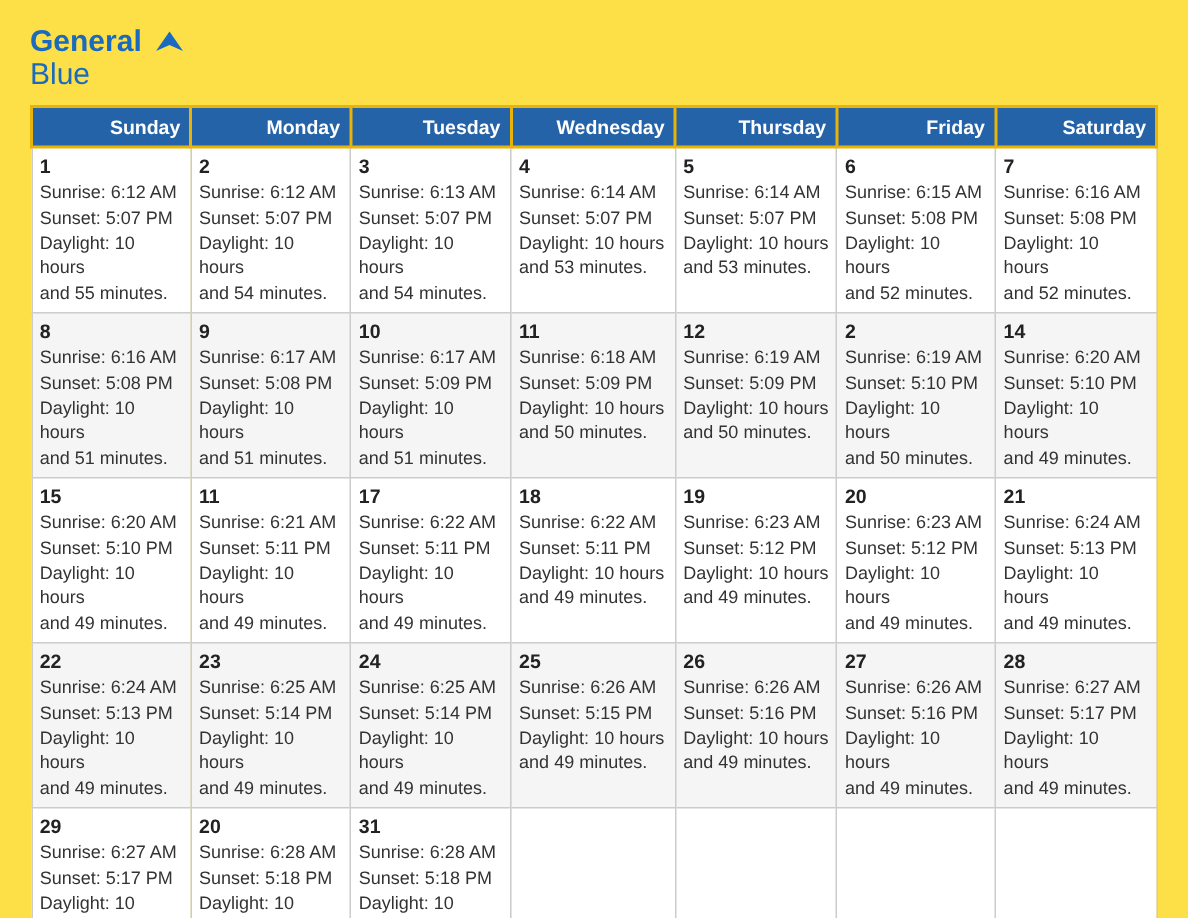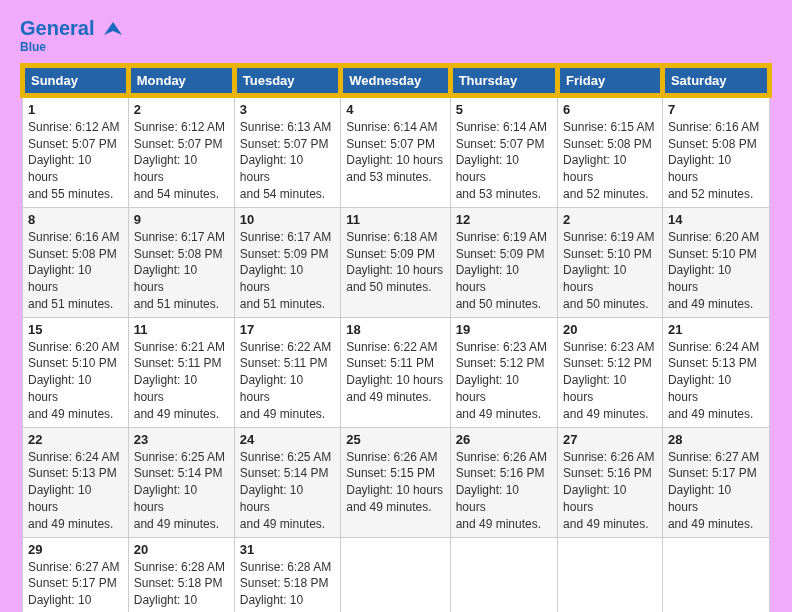--- a/index.html
+++ b/index.html
@@ -7,21 +7,21 @@
       font-family: Arial, sans-serif;
       background: #fff;
       width: 792px;
       height: 612px;
       overflow: hidden;
     }
     .page {
       width: 792px;
       height: 612px;
       padding: 18px 20px 12px 20px;
-      background: #f0abfc;
+      background: #fde047;
     }
     .header {
       display: flex;
       justify-content: space-between;
       align-items: flex-start;
       margin-bottom: 10px;
     }
     .logo {
       display: flex;
       flex-direction: column;
@@ -45,25 +45,25 @@
       color: #555;
     }
     .calendar {
       width: 100%;
       border-collapse: collapse;
       font-size: 10.5px;
     }
     .calendar thead tr th {
       background: #2563a8;
       color: #fff;
-      text-align: left;
+      text-align: right;
       padding: 5px 6px;
       font-size: 13px;
       font-weight: bold;
-      border: 5px solid #eab308;
+      border: 2px solid #eab308;
     }
     .calendar tbody tr td {
       border: 1px solid #ccc;
       vertical-align: top;
       padding: 4px 5px;
       width: 113px;
       height: 88px;
       background: #fff;
     }
     .calendar tbody tr:nth-child(even) td {
@@ -92,21 +92,21 @@
   <div class="header">
     <div class="logo">
       <div class="logo-row">
         <div style="font-size:20px;font-weight:bold;color:#333;line-height:1;">
           <span style="color:#1a6abf;">General</span>
           <svg width="22" height="22" viewBox="0 0 22 22" style="vertical-align:middle;margin-left:2px;">
             <polygon points="11,3 20,16 11,12 2,16" fill="#1a6abf"></polygon>
           </svg>
         </div>
       </div>
-      <div style="font-size:12px;font-weight:bold;color:#1a6abf;line-height:1;">Blue</div>
+      <div style="font-size:20px;font-weight:normal;color:#1a6abf;line-height:1;">Blue</div>
     </div>
     <div class="title-block">
     </div>
   </div>
 
   <table class="calendar">
     <thead>
       <tr>
       <th>Sunday</th>
           <th>Monday</th>

